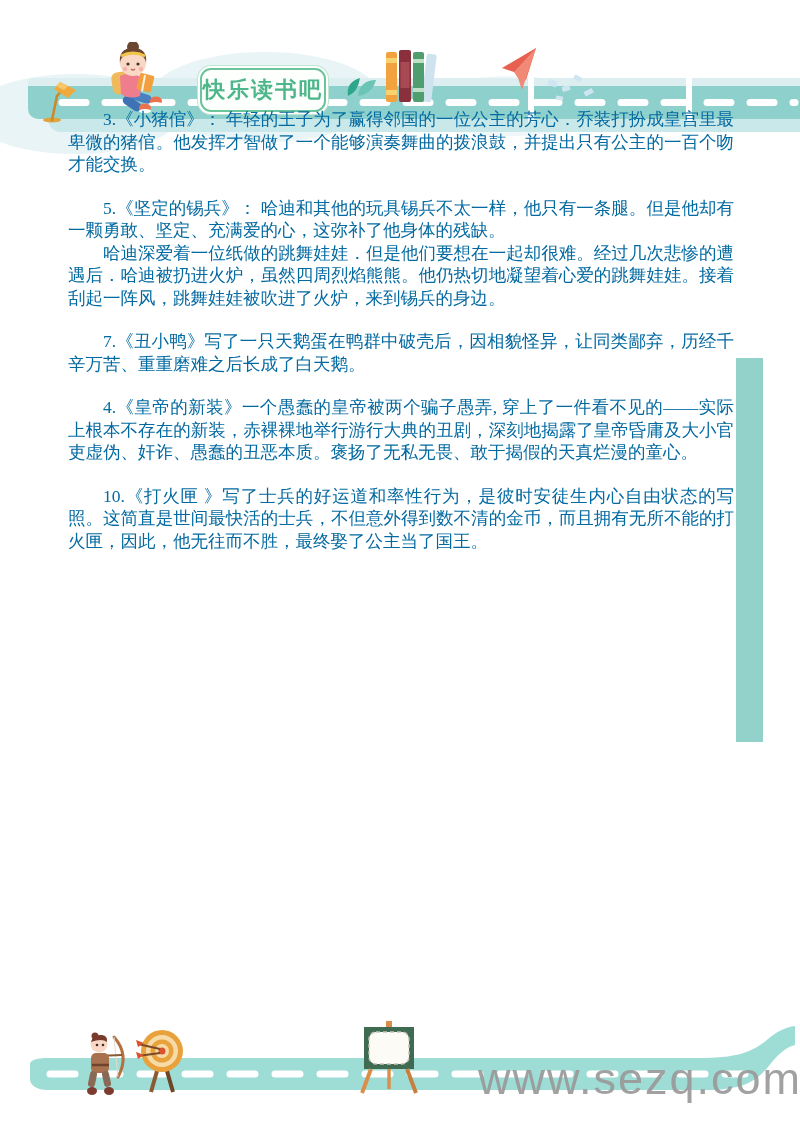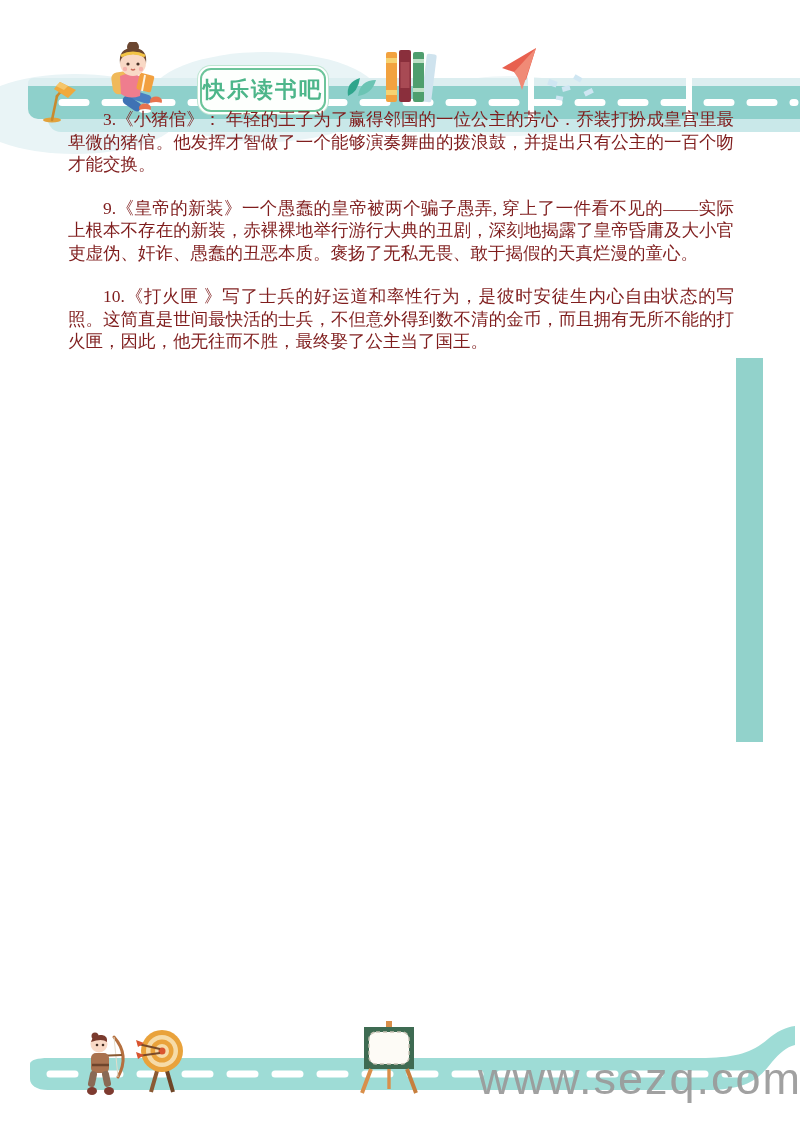--- a/index.html
+++ b/index.html
@@ -27,21 +27,21 @@
   }
   .badge span{color:#4db68a;font-size:22px;font-weight:bold;letter-spacing:2px;white-space:nowrap;}
   .hdr-ill{position:absolute;}
   .lamp{left:38px;top:36px;}
   .girl{left:96px;top:2px;}
   .leaves{left:344px;top:32px;}
   .books{left:384px;top:6px;}
   .plane{left:496px;top:6px;}
   
   .content{
-    position:absolute;left:68px;top:108px;width:666px;color:#7f1d1d;
+    position:absolute;left:68px;top:108px;width:666px;color:#0369a1;
     font-size:17.5px;line-height:22.5px;text-align:justify;
   }
   .story-item{margin:0 0 21px 0;}
   .story-item p{margin:0;text-indent:2em;}
   
   .side-bar{position:absolute;left:736px;top:358px;width:27px;height:384px;background:#92d2cb;}
   
   .footer{position:absolute;left:0;top:1015px;width:765px;height:116px;}
   .ftr-ill{position:absolute;}
   .archer{left:84px;top:16px;}
@@ -140,21 +140,28 @@
   </div>
 </div>
 
 <div class="content">
   <section class="story-item">
     <p>3.《小猪倌》： 年轻的王子为了赢得邻国的一位公主的芳心．乔装打扮成皇宫里最卑微的猪倌。他发挥才智做了一个能够演奏舞曲的拨浪鼓，并提出只有公主的一百个吻才能交换。</p>
   </section>
   <section class="story-item">
   </section>
   <section class="story-item">
-    <p>9.《皇帝的新装》一个愚蠢的皇帝被两个骗子愚弄, 穿上了一件看不见的——实际上根本不存在的新装，赤裸裸地举行游行大典的丑剧，深刻地揭露了皇帝昏庸及大小官吏虚伪、奸诈、愚蠢的丑恶本质。褒扬了无私无畏、敢于揭假的天真烂漫的童心。</p>
+    <p>5.《坚定的锡兵》： 哈迪和其他的玩具锡兵不太一样，他只有一条腿。但是他却有一颗勇敢、坚定、充满爱的心，这弥补了他身体的残缺。</p>
+    <p>哈迪深爱着一位纸做的跳舞娃娃．但是他们要想在一起却很难。经过几次悲惨的遭遇后．哈迪被扔进火炉，虽然四周烈焰熊熊。他仍热切地凝望着心爱的跳舞娃娃。接着刮起一阵风，跳舞娃娃被吹进了火炉，来到锡兵的身边。</p>
+  </section>
+  <section class="story-item">
+    <p>7.《丑小鸭》写了一只天鹅蛋在鸭群中破壳后，因相貌怪异，让同类鄙弃，历经千辛万苦、重重磨难之后长成了白天鹅。</p>
+  </section>
+  <section class="story-item">
+    <p>4.《皇帝的新装》一个愚蠢的皇帝被两个骗子愚弄, 穿上了一件看不见的——实际上根本不存在的新装，赤裸裸地举行游行大典的丑剧，深刻地揭露了皇帝昏庸及大小官吏虚伪、奸诈、愚蠢的丑恶本质。褒扬了无私无畏、敢于揭假的天真烂漫的童心。</p>
   </section>
   <section class="story-item">
     <p>10.《打火匣 》写了士兵的好运道和率性行为，是彼时安徒生内心自由状态的写照。这简直是世间最快活的士兵，不但意外得到数不清的金币，而且拥有无所不能的打火匣，因此，他无往而不胜，最终娶了公主当了国王。</p>
   </section>
 </div>
 
 <div class="side-bar"></div>
 
 <div class="footer">
   <svg width="800" height="116" style="position:absolute;left:0;top:0;">

